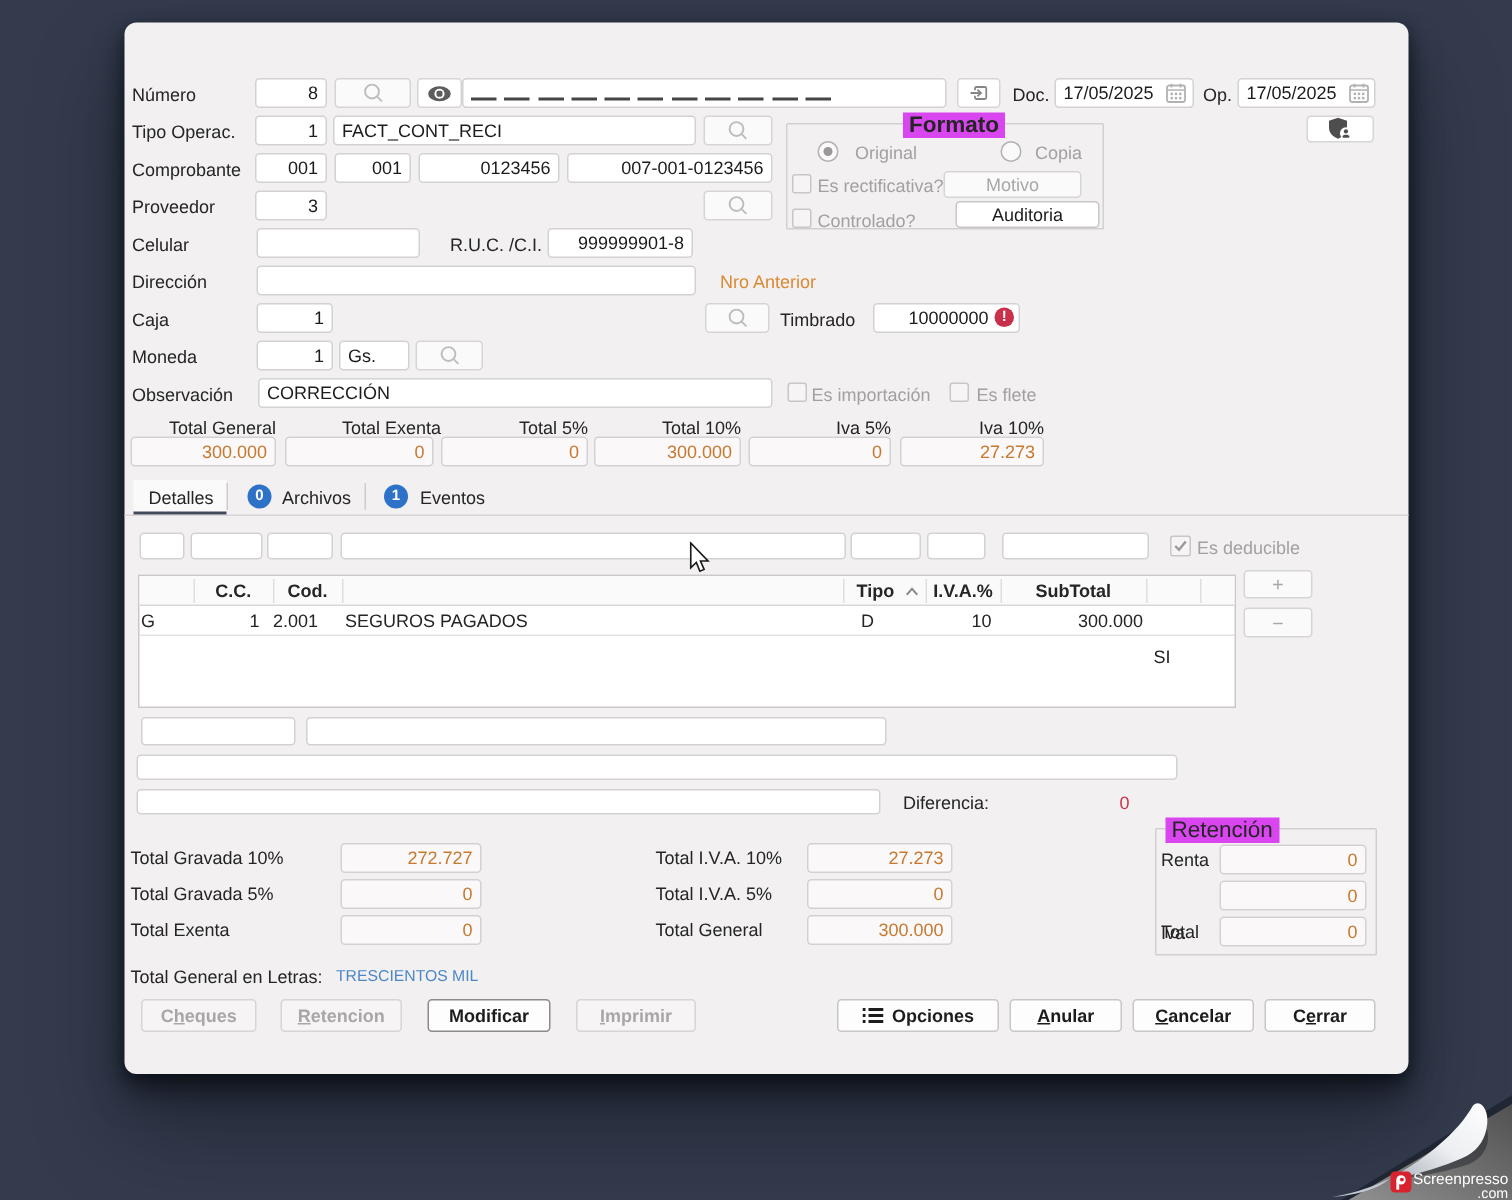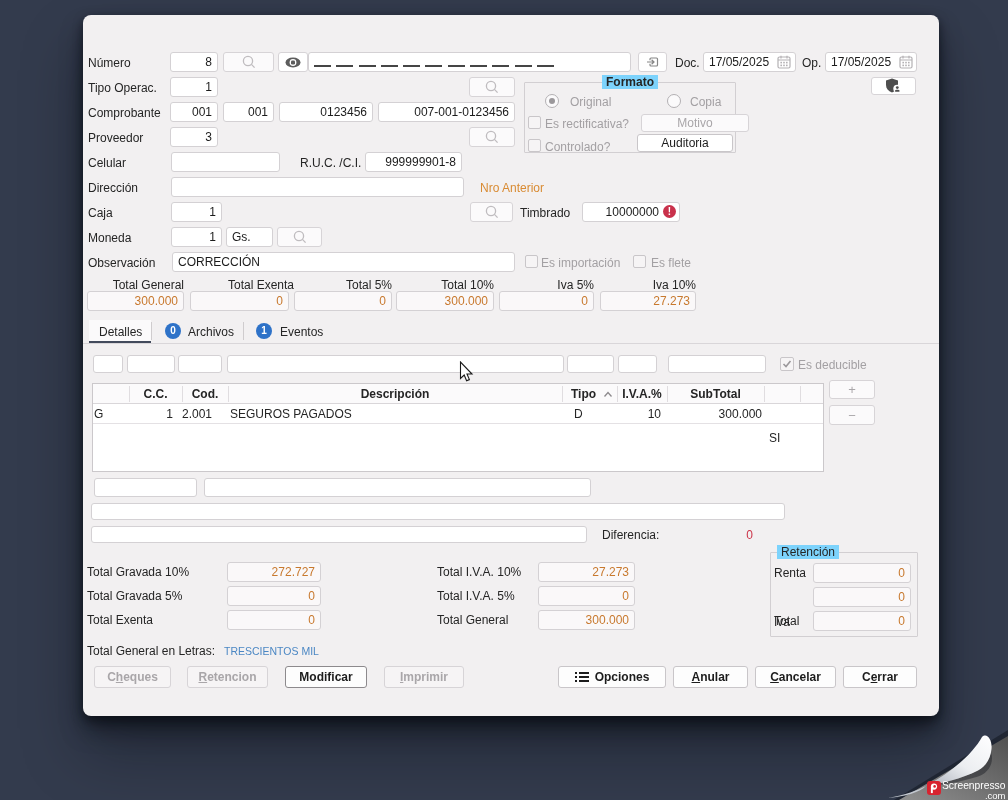--- a/index.html
+++ b/index.html
@@ -9,21 +9,21 @@
 #tbar { position:absolute; left:0; top:0; width:856px; height:32px; background:#fdfdfd; border-radius:8px 8px 0 0; }
 .lbl { position:absolute; font-size:12px; color:#252525; white-space:nowrap; }
 .glbl { position:absolute; font-size:12px; color:#a3a0a3; white-space:nowrap; }
 .fld { position:absolute; height:20px; background:#fff; border:1px solid #d4d1d4; border-radius:3px; font-size:12px; color:#1c1c1c; padding:2px 5px 0 5px; white-space:nowrap; overflow:hidden; }
 .ra { text-align:right; }
 .btn { position:absolute; height:20px; background:#fbfafb; border:1px solid #d7d4d7; border-radius:3px; display:flex; align-items:center; justify-content:center; }
 .chk { position:absolute; width:13px; height:13px; background:#f6f4f5; border:1px solid #c9c6c9; border-radius:2px; }
 .orange { color:#c8792e; }
 svg { display:block; }
 .gbox { position:absolute; border:1px solid #d2cfd2; border-radius:1px; }
-.gtitle { position:absolute; font-size:12px; color:#252525; background:#7dd3fc; padding:0 4px; }
+.gtitle { position:absolute; font-size:15px; color:#252525; background:#d946ef; padding:0 4px; }
 .bbtn { position:absolute; height:22px; background:#fdfdfd; border:1px solid #c9c6c9; border-radius:3px; font-size:12px; font-weight:bold; color:#1c1c1c; display:flex; align-items:center; justify-content:center; }
 .bbtn.dis { color:#a9a6a9; background:#f6f4f5; border-color:#d7d4d7; }
 u { text-decoration:underline; }
 </style>
 </head>
 <body>
 <div id="win">
 
   <div class="lbl" style="left:5px;top:41px">Número</div>
   <div class="fld ra" style="left:87px;top:37px;width:48px">8</div>
@@ -84,20 +84,21 @@
       <rect x="3.4" y="6.8" width="1.6" height="1.6" fill="#b4b1b4"></rect>
       <rect x="6.2" y="6.8" width="1.6" height="1.6" fill="#b4b1b4"></rect>
       <rect x="9" y="6.8" width="1.6" height="1.6" fill="#b4b1b4"></rect>
       <rect x="3.4" y="9.6" width="1.6" height="1.6" fill="#b4b1b4"></rect>
       <rect x="6.2" y="9.6" width="1.6" height="1.6" fill="#b4b1b4"></rect>
       <rect x="9" y="9.6" width="1.6" height="1.6" fill="#b4b1b4"></rect>
     </svg>
 
   <div class="lbl" style="left:5px;top:66px">Tipo Operac.</div>
   <div class="fld ra" style="left:87px;top:62px;width:48px">1</div>
+  <div class="fld" style="left:139px;top:62px;width:242px">FACT_CONT_RECI</div>
   <div class="btn" style="left:386px;top:62px;width:46px">
     <svg width="14" height="14" viewBox="0 0 14 14">
         <circle cx="6" cy="6" r="4.6" stroke="#bfbcbf" stroke-width="1.3" fill="none"></circle>
         <line x1="9.4" y1="9.4" x2="12.6" y2="12.6" stroke="#bfbcbf" stroke-width="1.3"></line>
       </svg>
   </div>
 
   <div class="lbl" style="left:5px;top:91px">Comprobante</div>
   <div class="fld ra" style="left:87px;top:87px;width:48px">001</div>
   <div class="fld ra" style="left:140px;top:87px;width:51px">001</div>
@@ -153,21 +154,21 @@
 
   <div class="gbox" style="left:441px;top:67px;width:212px;height:71px"></div>
   <div class="gtitle" style="left:519px;top:60px;font-weight:bold">Formato</div>
   <div style="position:absolute;left:462px;top:79px;width:14px;height:14px;border-radius:50%;border:1px solid #b3b0b3;background:#fbfafb"></div>
   <div style="position:absolute;left:466px;top:83px;width:6px;height:6px;border-radius:50%;background:#9b989b"></div>
   <div class="glbl" style="left:487px;top:80px;font-size:12px">Original</div>
   <div style="position:absolute;left:584px;top:79px;width:14px;height:14px;border-radius:50%;border:1px solid #b3b0b3;background:#fbfafb"></div>
   <div class="glbl" style="left:607px;top:80px;font-size:12px">Copia</div>
   <div class="chk" style="left:445px;top:101px"></div>
   <div class="glbl" style="left:462px;top:102px">Es rectificativa?</div>
-  <div class="btn" style="left:558px;top:99px;width:108px;height:18px;font-size:12px;color:#a9a6a9">Motivo</div>
+  <div class="btn" style="left:546px;top:99px;width:92px;height:18px;font-size:12px;color:#a9a6a9">Motivo</div>
   <div class="chk" style="left:445px;top:124px"></div>
   <div class="glbl" style="left:462px;top:125px">Controlado?</div>
   <div class="btn" style="left:554px;top:119px;width:96px;height:18px;font-size:12px;color:#1c1c1c;background:#fff;border-color:#c9c6c9">Auditoria</div>
 
   <div class="btn" style="left:788px;top:62px;width:45px;height:18px;background:#fff">
     <svg width="18" height="16" viewBox="0 0 18 16">
         <path d="M7 0.5 L13 2.5 V7 C13 10.5 10.8 13 7 14.5 C3.2 13 1 10.5 1 7 V2.5 Z" fill="#4e4e4e"></path>
         <circle cx="12.3" cy="10.8" r="4" fill="#fff"></circle>
         <circle cx="12.3" cy="9.6" r="1.4" fill="#4e4e4e"></circle>
         <path d="M9.9 13 C10.1 11.4 14.5 11.4 14.7 13 L14.2 13.8 H10.4 Z" fill="#4e4e4e"></path>
@@ -216,21 +217,20 @@
   <div style="position:absolute;left:46px;top:371px;width:1px;height:16px;background:#e0dde0"></div>
   <div style="position:absolute;left:99px;top:371px;width:1px;height:16px;background:#e0dde0"></div>
   <div style="position:absolute;left:145px;top:371px;width:1px;height:16px;background:#e0dde0"></div>
   <div style="position:absolute;left:479px;top:371px;width:1px;height:16px;background:#e0dde0"></div>
   <div style="position:absolute;left:534px;top:371px;width:1px;height:16px;background:#e0dde0"></div>
   <div style="position:absolute;left:584px;top:371px;width:1px;height:16px;background:#e0dde0"></div>
   <div style="position:absolute;left:681px;top:371px;width:1px;height:16px;background:#e0dde0"></div>
   <div style="position:absolute;left:717px;top:371px;width:1px;height:16px;background:#e0dde0"></div>
   <div class="lbl" style="left:46px;top:372px;width:53px;text-align:center;font-weight:bold">C.C.</div>
   <div class="lbl" style="left:99px;top:372px;width:46px;text-align:center;font-weight:bold">Cod.</div>
-  <div class="lbl" style="left:145px;top:372px;width:334px;text-align:center;font-weight:bold">Descripción</div>
   <div class="lbl" style="left:488px;top:372px;font-weight:bold">Tipo</div>
   <svg style="position:absolute;left:520px;top:376px" width="10" height="7" viewBox="0 0 10 7">
       <path d="M1.5 5.5 L5 1.5 L8.5 5.5" stroke="#8d8a8d" stroke-width="1.3" fill="none"></path>
     </svg>
   <div class="lbl" style="left:534px;top:372px;width:50px;text-align:center;font-weight:bold">I.V.A.%</div>
   <div class="lbl" style="left:584px;top:372px;width:97px;text-align:center;font-weight:bold">SubTotal</div>
   <div style="position:absolute;left:10px;top:389px;width:730px;height:20px;border-bottom:1px solid #e4e1e4"></div>
   <div class="lbl" style="left:11px;top:392px">G</div>
   <div class="lbl" style="left:46px;top:392px;width:44px;text-align:right">1</div>
   <div class="lbl" style="left:99px;top:392px;width:44px;">2.001</div>

